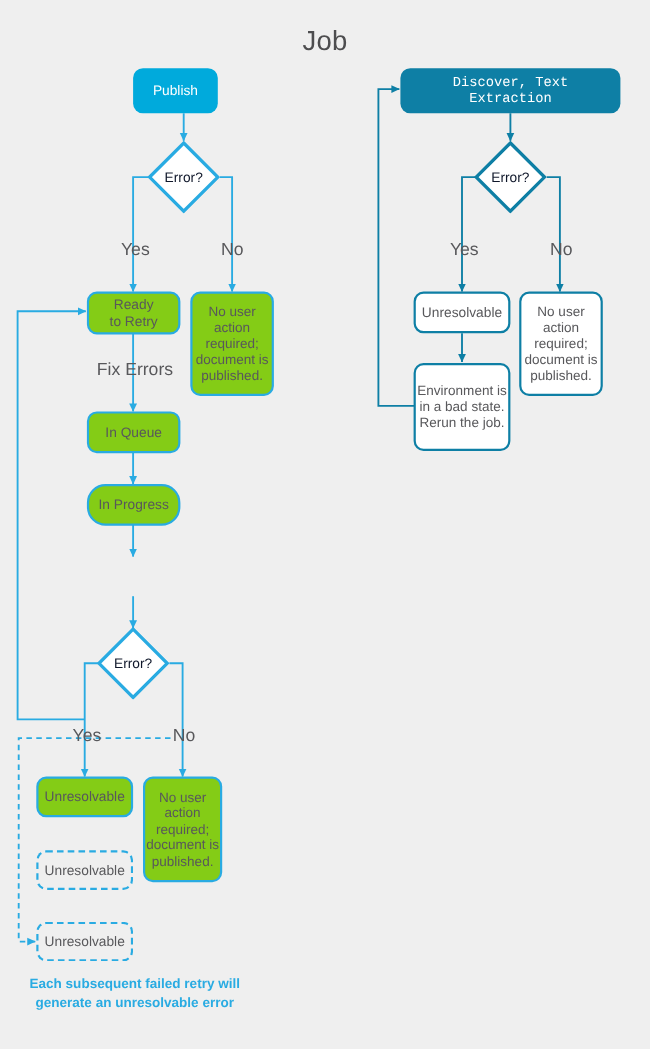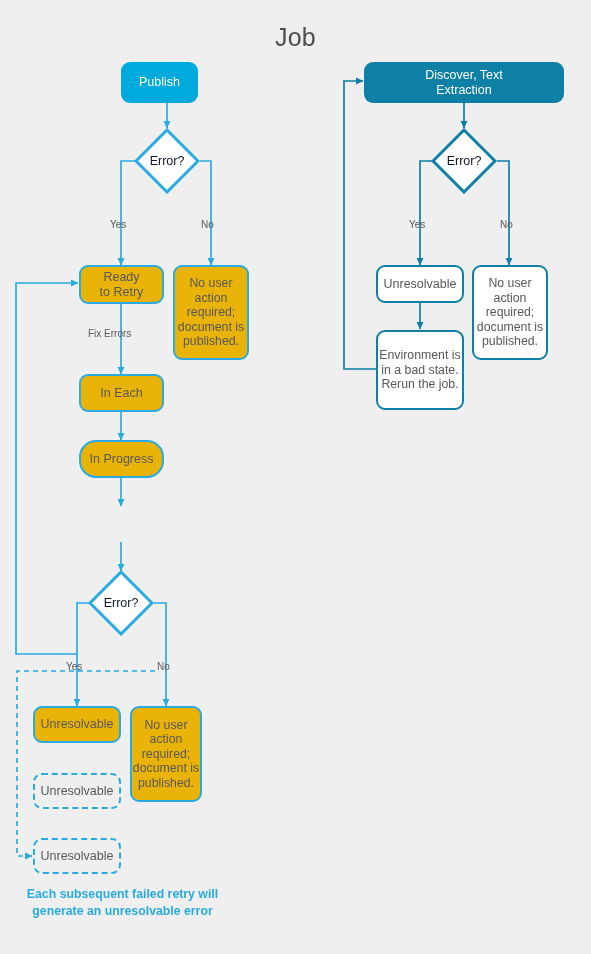--- a/index.html
+++ b/index.html
@@ -46,21 +46,21 @@
     border: none;
     font-size: 12.5px;
   }
   .filled-dark {
     background: #0e7fa5;
     color: #ffffff;
     border: none;
     font-size: 12.5px;
   }
   .outline-light {
-    background: #eab308;
+    background: #84cc16;
     border: 2.2px solid #29abe2;
     color: #58585b;
     font-size: 12.5px;
   }
   .outline-dark {
     background: #ffffff;
     border: 2.2px solid #0e7fa5;
     color: #58585b;
     font-size: 12.5px;
   }
@@ -80,21 +80,21 @@
     height: 100%;
     display: flex;
     align-items: center;
     justify-content: center;
     color: #0f172a;
     font-size: 12.5px;
   }
   .edge-label {
     position: absolute;
     color: #58585b;
-    font-size: 10px;
+    font-size: 16px;
     white-space: nowrap;
     text-align: center;
   }
   #page-title {
     position: absolute;
     top: 6px;
     left: 0;
     width: 591px;
     text-align: center;
     font-size: 25px;
@@ -185,21 +185,21 @@
   <div class="edge-label" style="left:201px; top:219px;">No</div>
 
   <div class="node rounded outline-light" style="left:79px; top:265px; width:85px; height:39px;">
     <span>Ready<br>to Retry</span>
   </div>
 
   <div class="node rounded outline-light" style="left:173px; top:265px; width:76px; height:95px; font-size:12.3px;">No user action required; document is published.</div>
 
   <div class="edge-label" style="left:88px; top:328px;">Fix Errors</div>
 
-  <div class="node rounded outline-light" style="left:79px; top:374px; width:85px; height:38px;">In Each</div>
+  <div class="node rounded outline-light" style="left:79px; top:374px; width:85px; height:38px;">In Queue</div>
 
   <div class="node rounded outline-light" style="left:79px; top:440px; width:85px; height:38px;border-radius:17px;">In Progress</div>
 
 
   <div class="diamond-wrap" style="left:88px; top:570px; width:66px; height:66px;">
     <svg width="66" height="66" viewBox="0 0 66 66" xmlns="http://www.w3.org/2000/svg">
       <polygon points="33,2 64,33 33,64 2,33" fill="#ffffff" stroke="#29abe2" stroke-width="3"></polygon>
     </svg>
     <div class="diamond-label">Error?</div>
   </div>
@@ -210,21 +210,21 @@
   <div class="node rounded outline-light" style="left:33px; top:706px; width:88px; height:37px;">Unresolvable</div>
 
   <div class="node rounded outline-light" style="left:130px; top:706px; width:72px; height:96px; font-size:12.3px;">No user action required; document is published.</div>
 
   <div class="node rounded dashed-light" style="left:33px; top:773px; width:88px; height:36px;">Unresolvable</div>
 
   <div class="node rounded dashed-light" style="left:33px; top:838px; width:88px; height:36px;">Unresolvable</div>
 
   <div id="footnote">Each subsequent failed retry will generate an unresolvable error</div>
 
-  <div class="node rounded filled-dark" style="left:364px; top:62px; width:200px; height:41px;">
+  <div class="node rounded filled-dark" style="left:364px; top:62px; width:200px; height:41px;font-family:Liberation Mono, monospace;">
     <span>Discover, Text<br>Extraction</span>
   </div>
 
   <div class="diamond-wrap" style="left:431px; top:128px; width:66px; height:66px;">
     <svg width="66" height="66" viewBox="0 0 66 66" xmlns="http://www.w3.org/2000/svg">
       <polygon points="33,2 64,33 33,64 2,33" fill="#ffffff" stroke="#0e7fa5" stroke-width="3"></polygon>
     </svg>
     <div class="diamond-label">Error?</div>
   </div>
 

